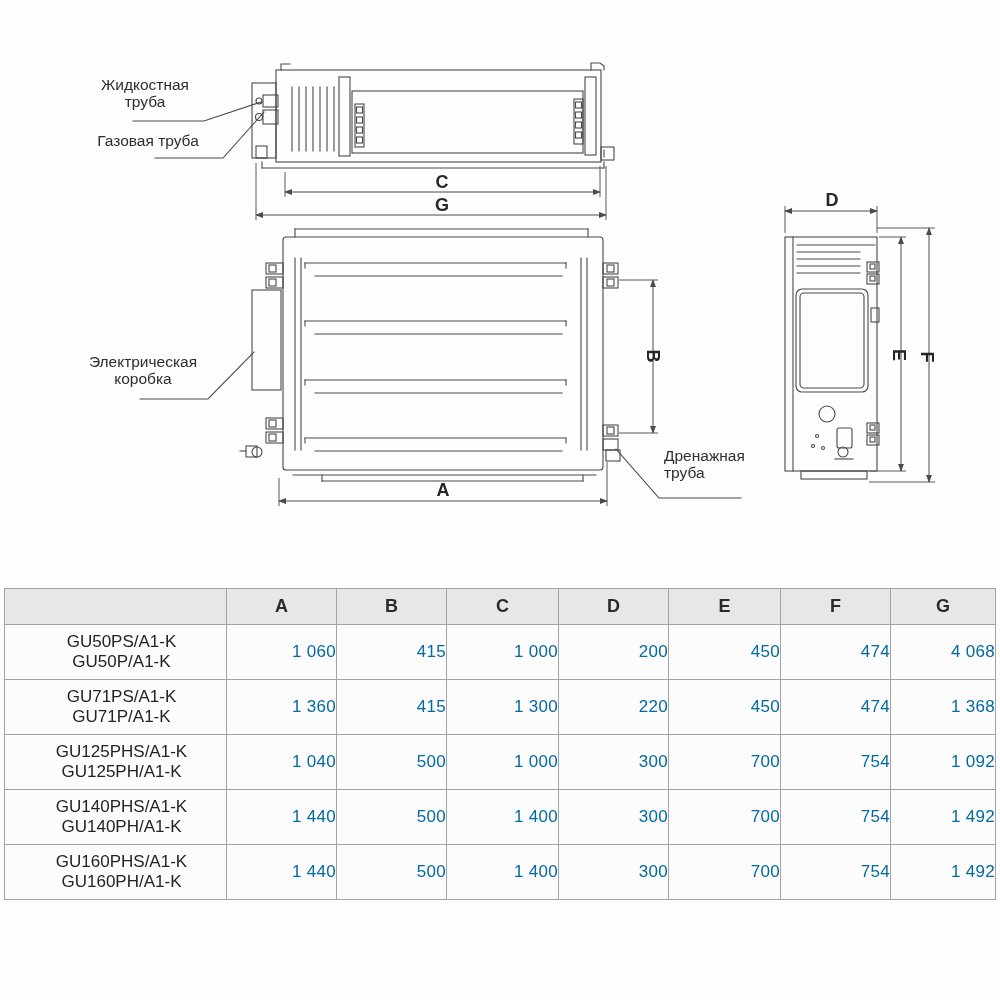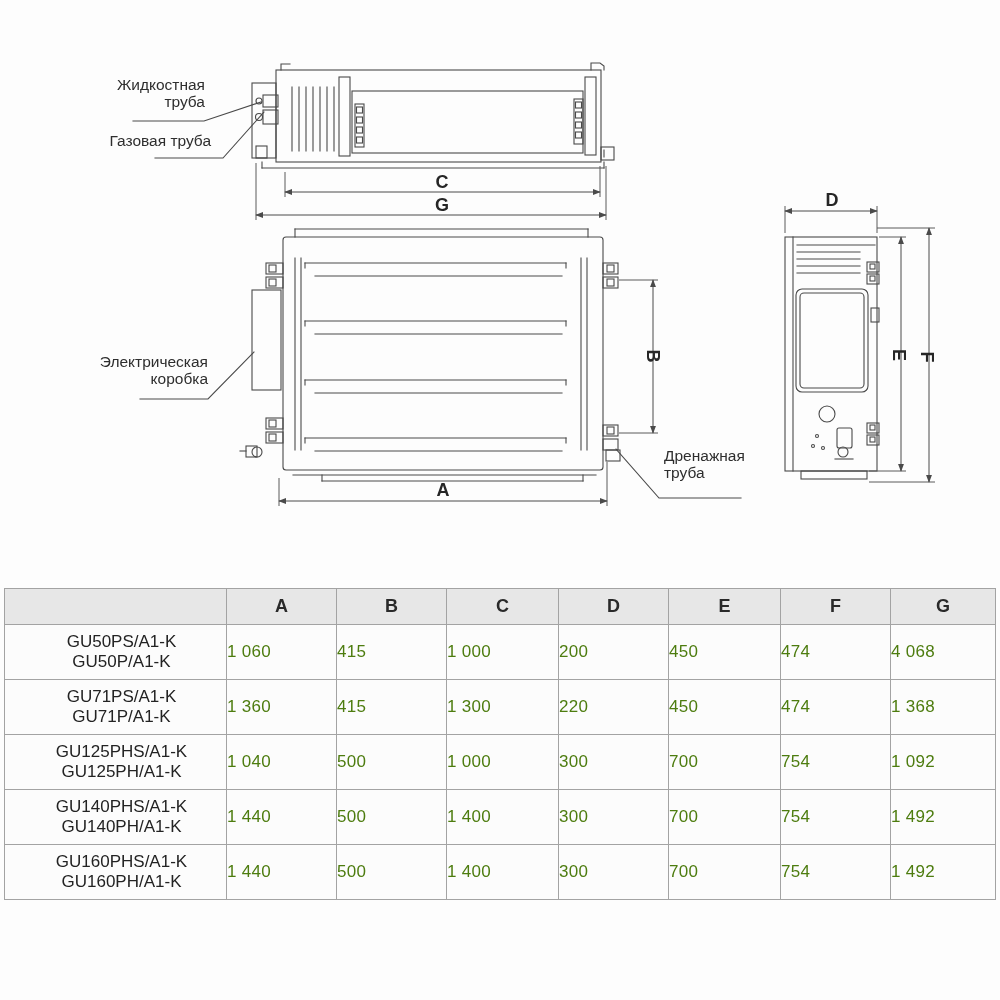--- a/index.html
+++ b/index.html
@@ -9,31 +9,31 @@
 
   
   .diagram{position:absolute;top:0;left:0}
   .ln, .ln line, .ln rect, .ln path, .ln circle, .ln polyline{
     fill:none;stroke:#4a4a4a;stroke-width:1.1;stroke-linecap:square}
   .dimline{stroke:#4a4a4a;stroke-width:1}
   .extline{stroke:#5a5a5a;stroke-width:1}
   .diagram text{stroke:none;fill:#262626;font-weight:bold;font-size:18px;
     font-family:"Liberation Sans",sans-serif}
   .lbl{position:absolute;font-size:15.5px;line-height:1.12;color:#2e2e2e}
-  .lbl.right{text-align:right}
+  .lbl.right{text-align:center}
   .note{position:absolute;top:553px;right:14px;font-size:19px;font-style:italic;
     font-weight:700;color:#3a3a3a;letter-spacing:.2px}
 
   
   table.dims{position:absolute;top:588px;left:4px;width:992px;border-collapse:collapse;
     table-layout:fixed}
   .dims th,.dims td{border:1px solid #a3a3a3}
   .dims thead th{background:#e7e7e7;height:36px;font-size:18px;color:#2a2a2a;text-align:center}
-  .dims td{height:55px;background:#fcfcfc;text-align:left;font-size:17px;
-    color:#4d7c0f;letter-spacing:.3px}
+  .dims td{height:55px;background:#fcfcfc;text-align:right;font-size:17px;
+    color:#0369a1;letter-spacing:.3px}
   .dims td.model{text-align:center;padding-left:12px;color:#232323;letter-spacing:0;
     font-size:17px;line-height:1.18}
 </style>
 </head>
 <body>
 
 <div class="page">
 
   <svg class="diagram" width="1000" height="556" viewBox="0 0 1000 556">
     <defs>

